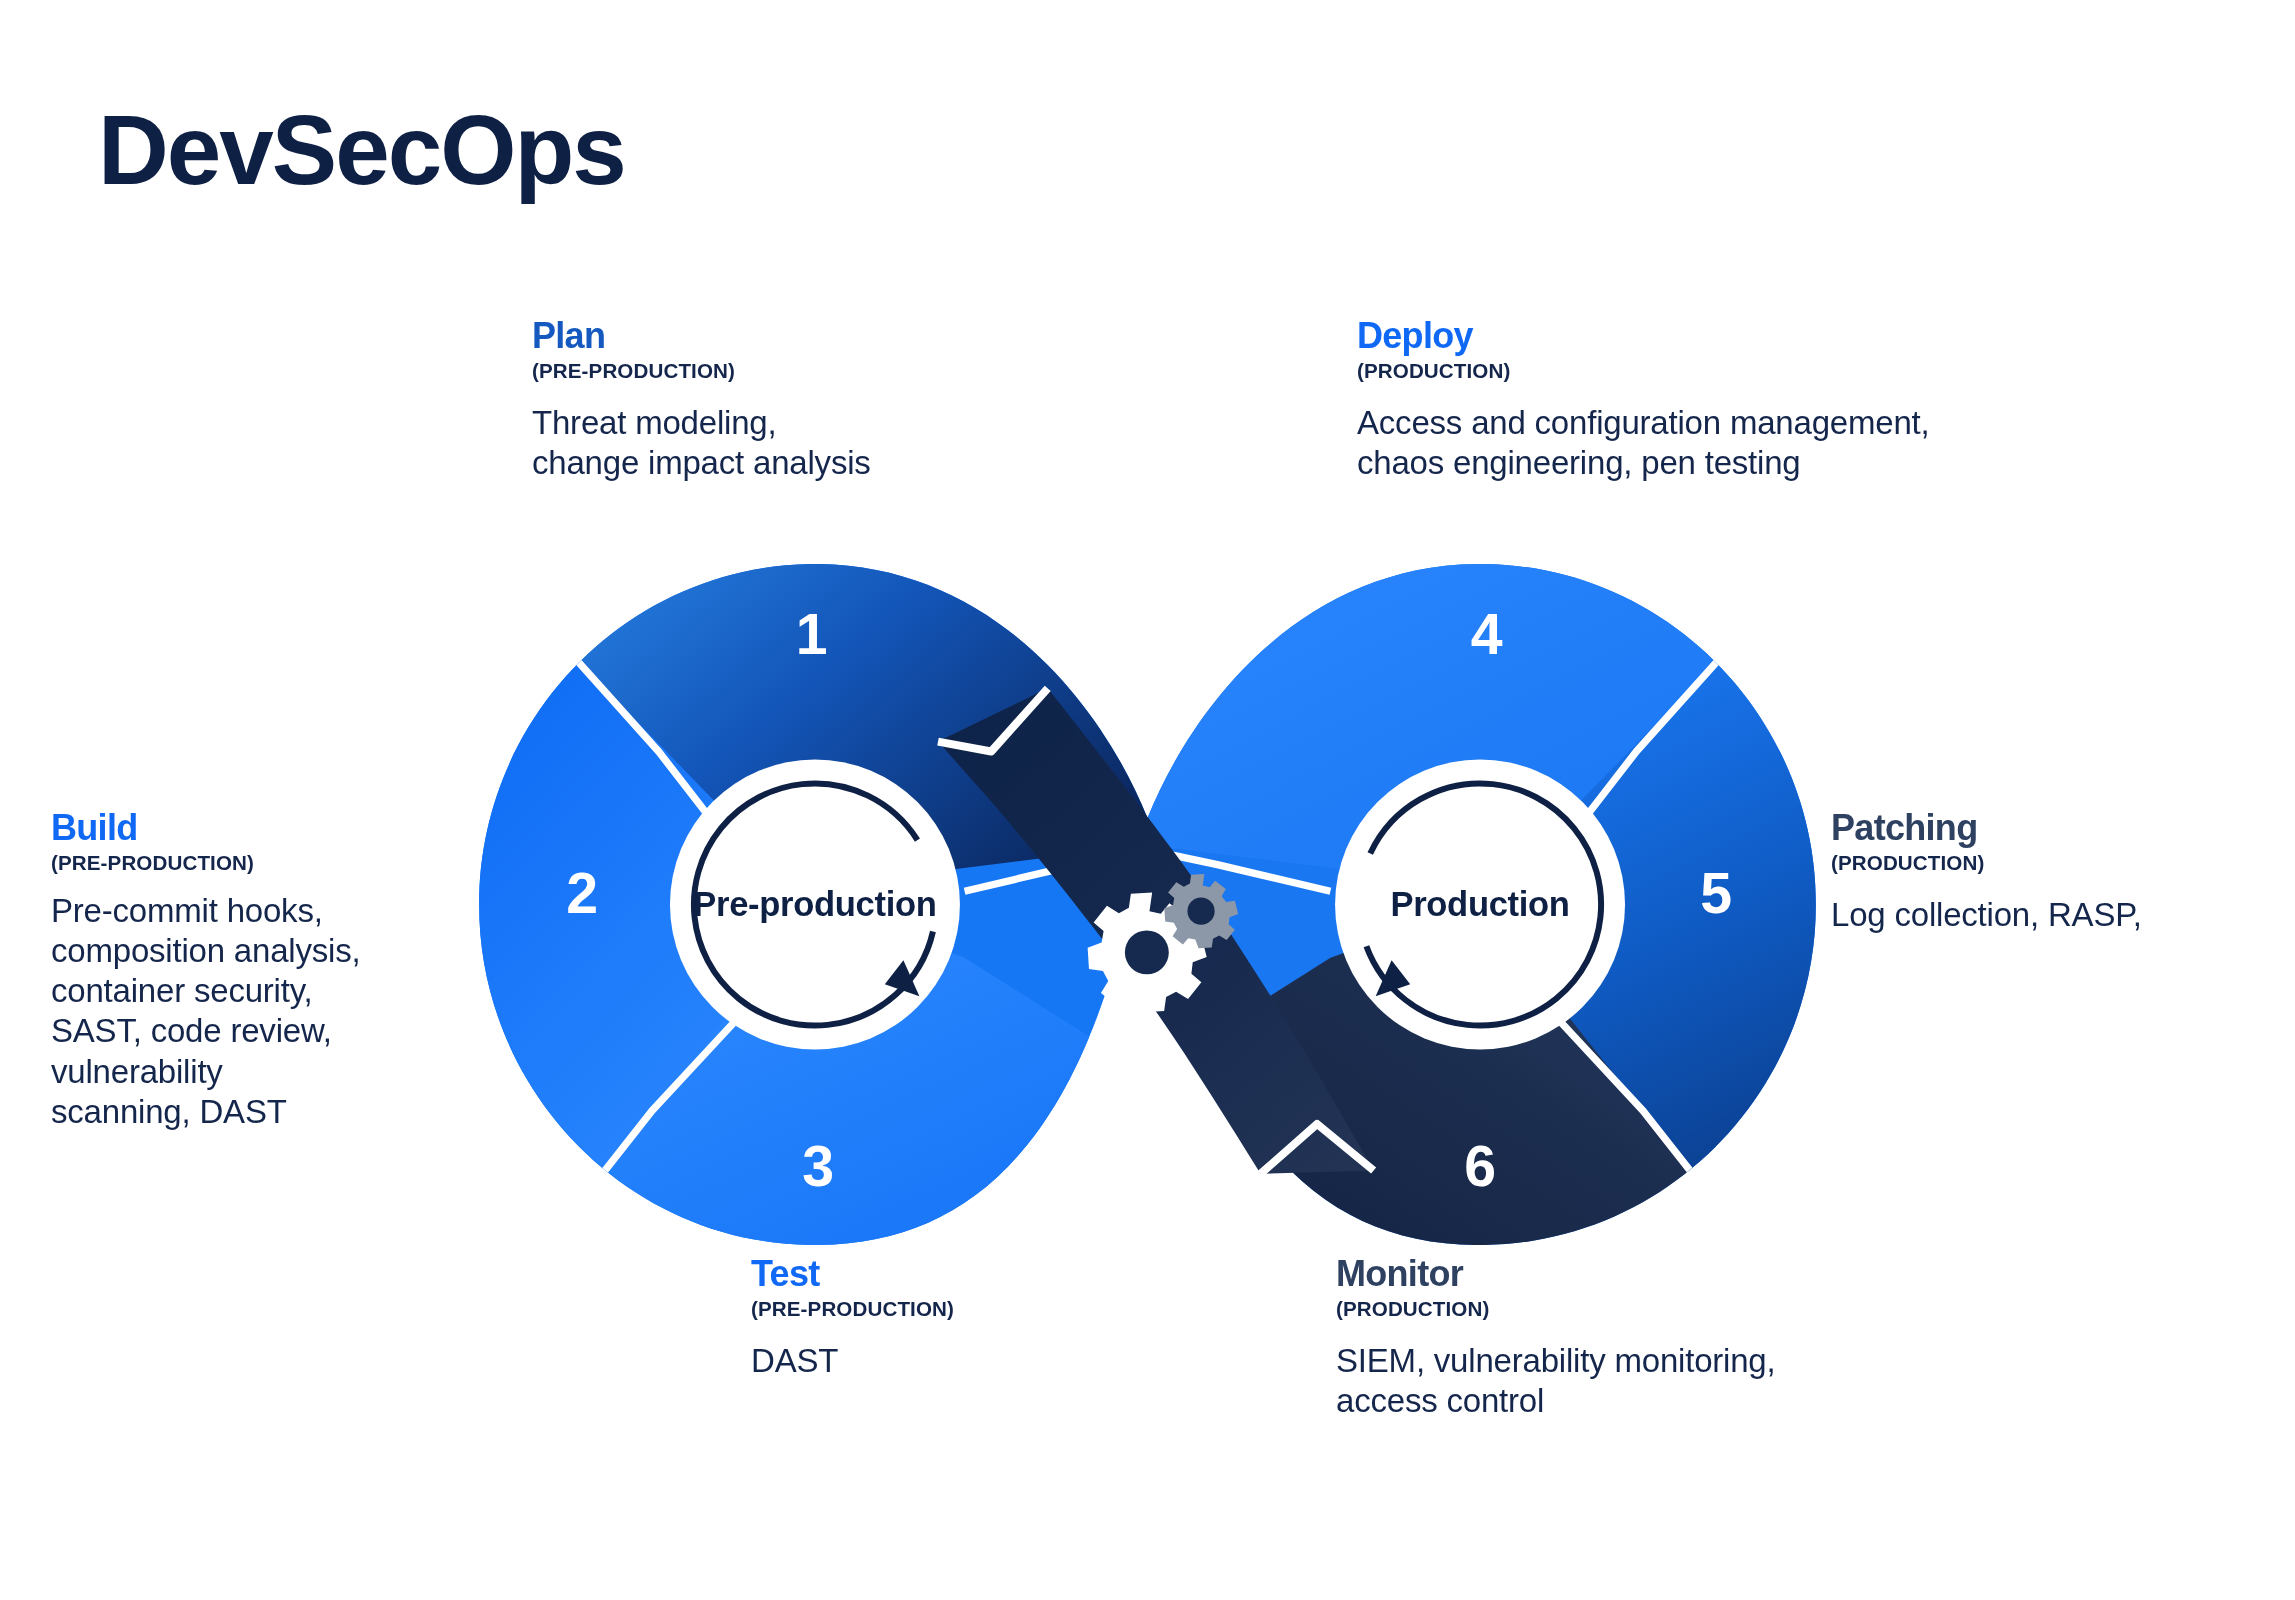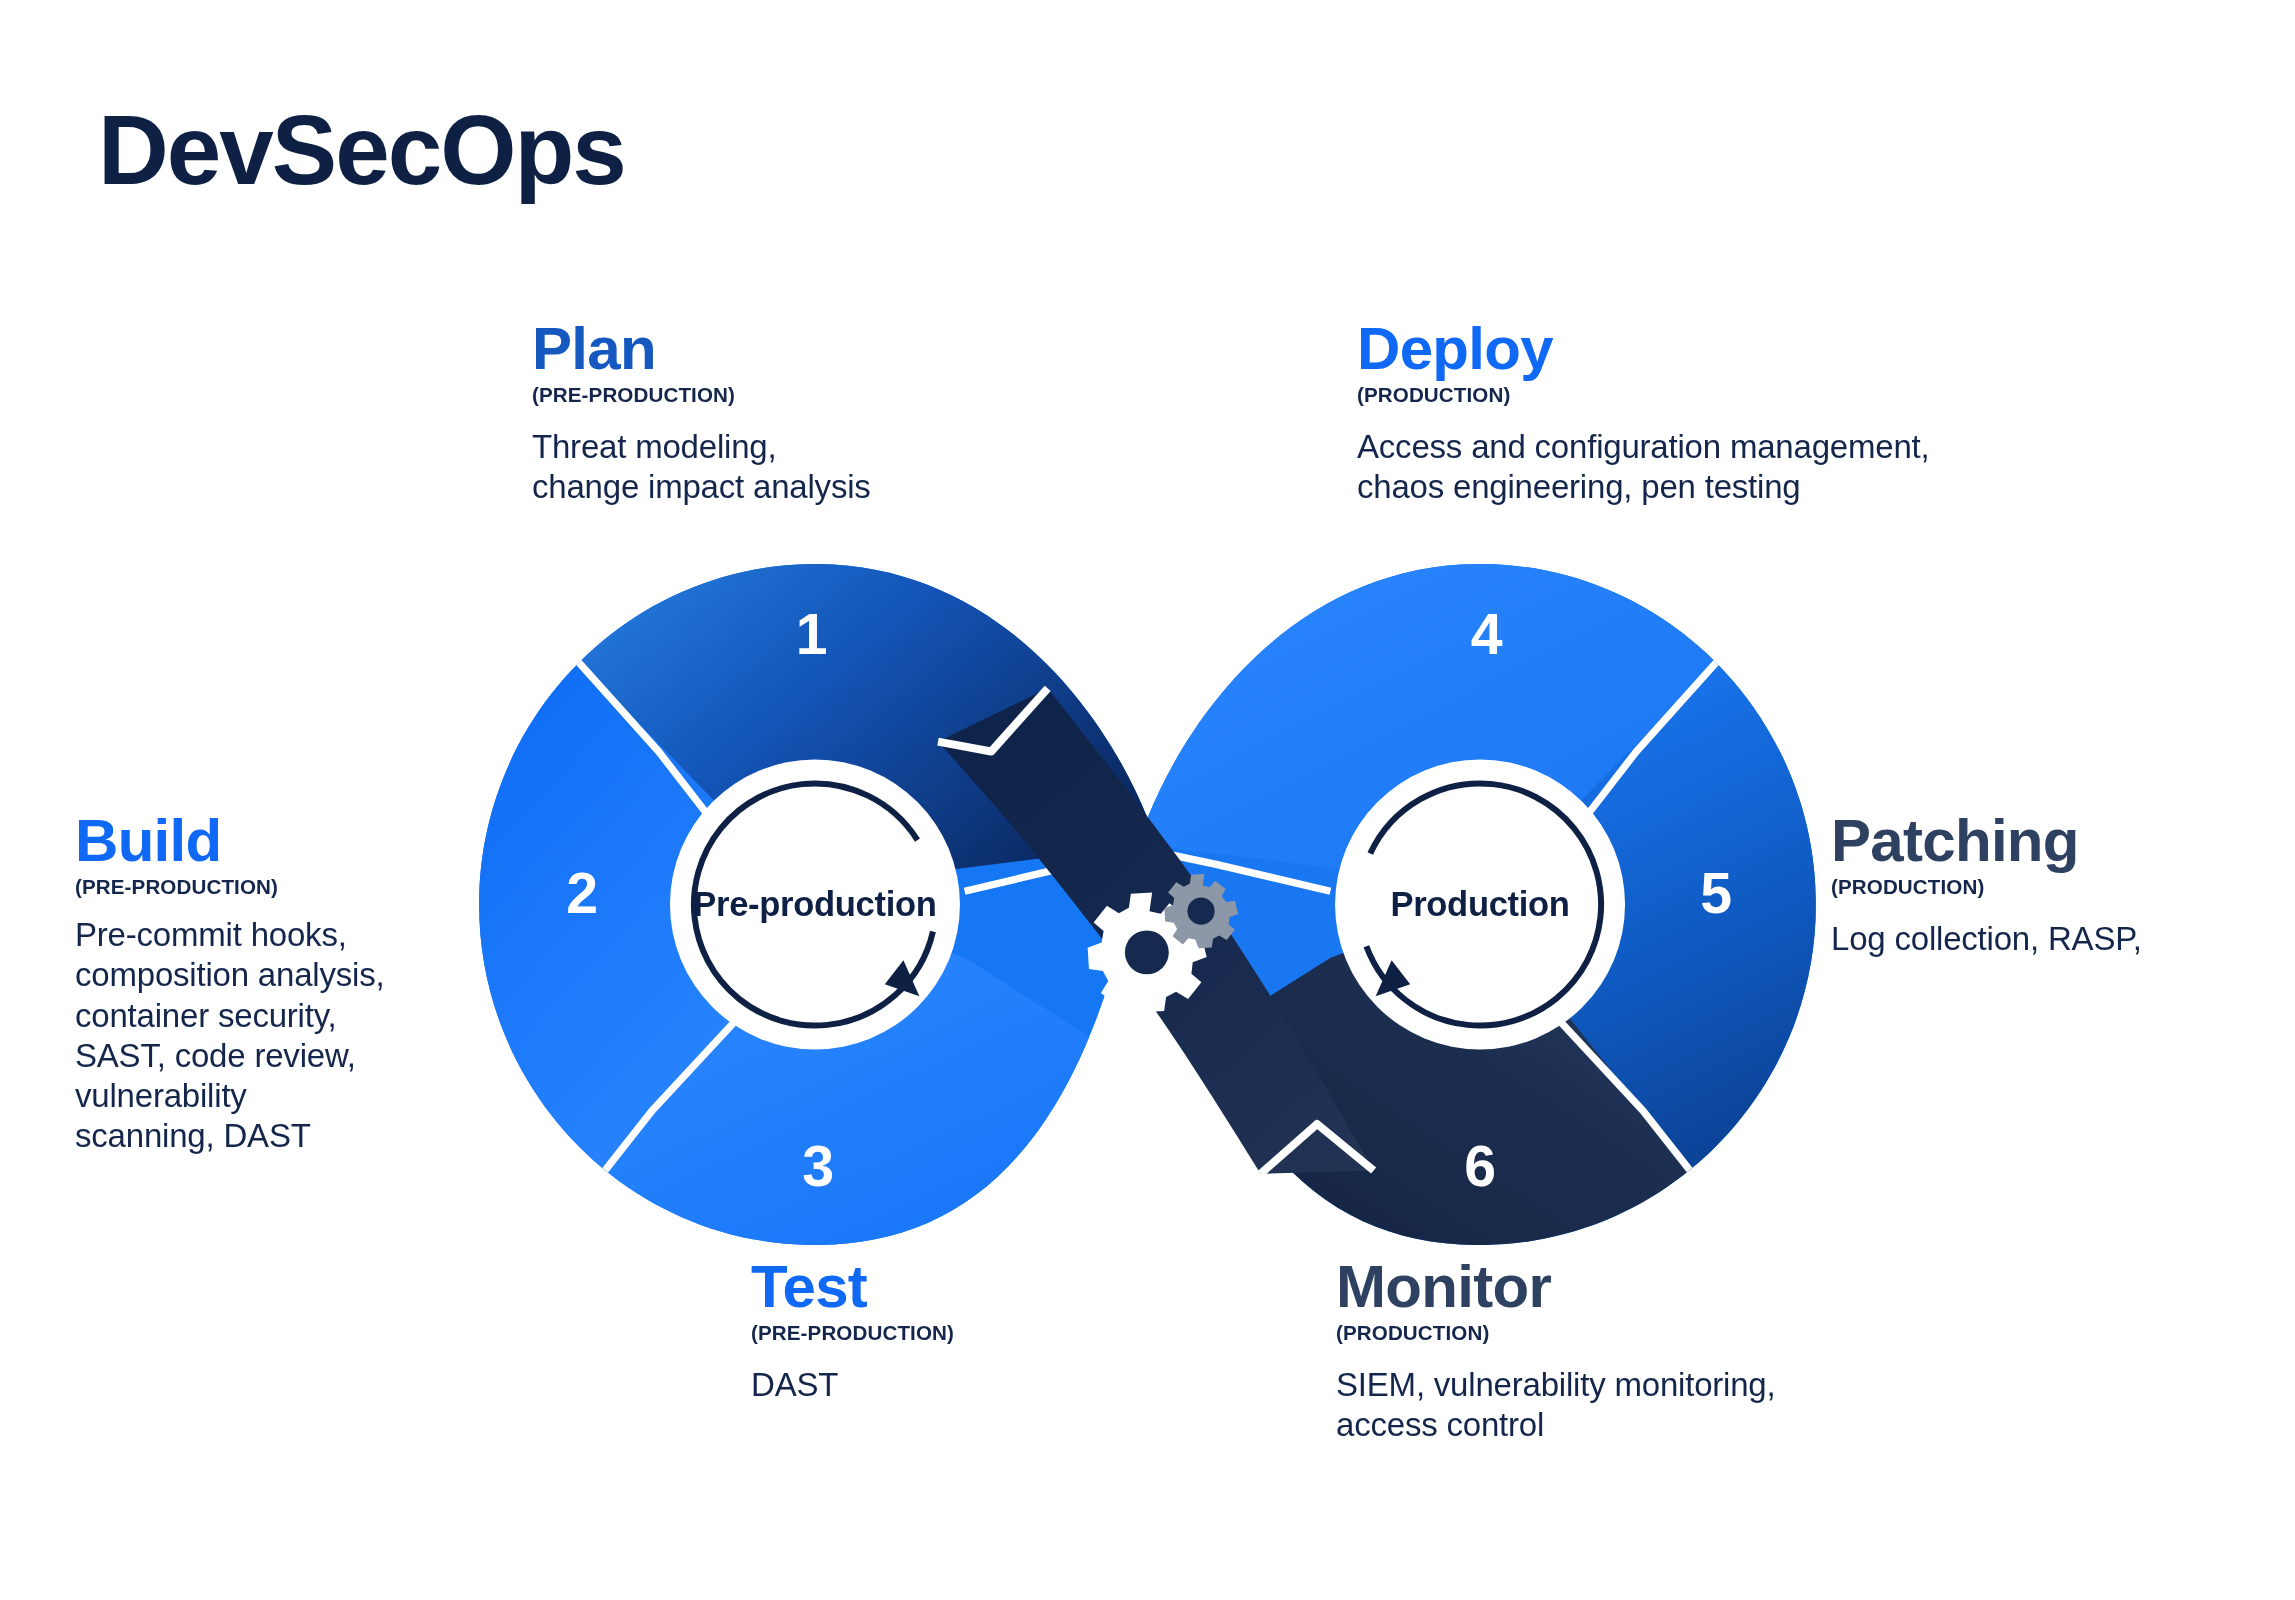--- a/index.html
+++ b/index.html
@@ -15,35 +15,35 @@
   
   #page-title{
     position:absolute;left:98px;top:101px;
     font-size:98px;font-weight:bold;letter-spacing:-2px;
     color:#0f2045;line-height:1.0;white-space:nowrap;
   }
 
   
   .stage{position:absolute;}
   .stage .stage-name{
-    font-size:60px;font-weight:bold;line-height:1.02;
+    font-size:36px;font-weight:bold;line-height:1.02;
     letter-spacing:-0.7px;margin:0 0 4px 0;white-space:nowrap;
   }
   .stage .stage-env{
     font-size:20.6px;font-weight:bold;color:#14264b;
     letter-spacing:0.1px;margin:0 0 20px 0;white-space:nowrap;
   }
   .stage .stage-desc{
     font-size:33px;font-weight:normal;color:#14264b;
     line-height:1.22;letter-spacing:-0.2px;
   }
 
   #stage-plan     {left:532px; top:318px;  width:559px;}
   #stage-deploy   {left:1324px;top:318px;  width:858px;margin-left:33px;}
-  #stage-build    {left:51px;  top:810px; width:466px;margin-left:24px;}
+  #stage-build    {left:51px;  top:810px; width:466px;}
   #stage-operate  {left:1831px;top:810px; width:452px;}
   #stage-test     {left:751px;top:1256px; width:413px;}
   #stage-monitor  {left:1324px;top:1256px; width:685px;margin-left:12px;}
 
   #stage-build .stage-env{margin-bottom:16px;}
   #stage-test  .stage-env{margin-bottom:20px;}
 
   
   #infinity-diagram{
     position:absolute;left:459px;top:552px;width:1377px;height:705px;

